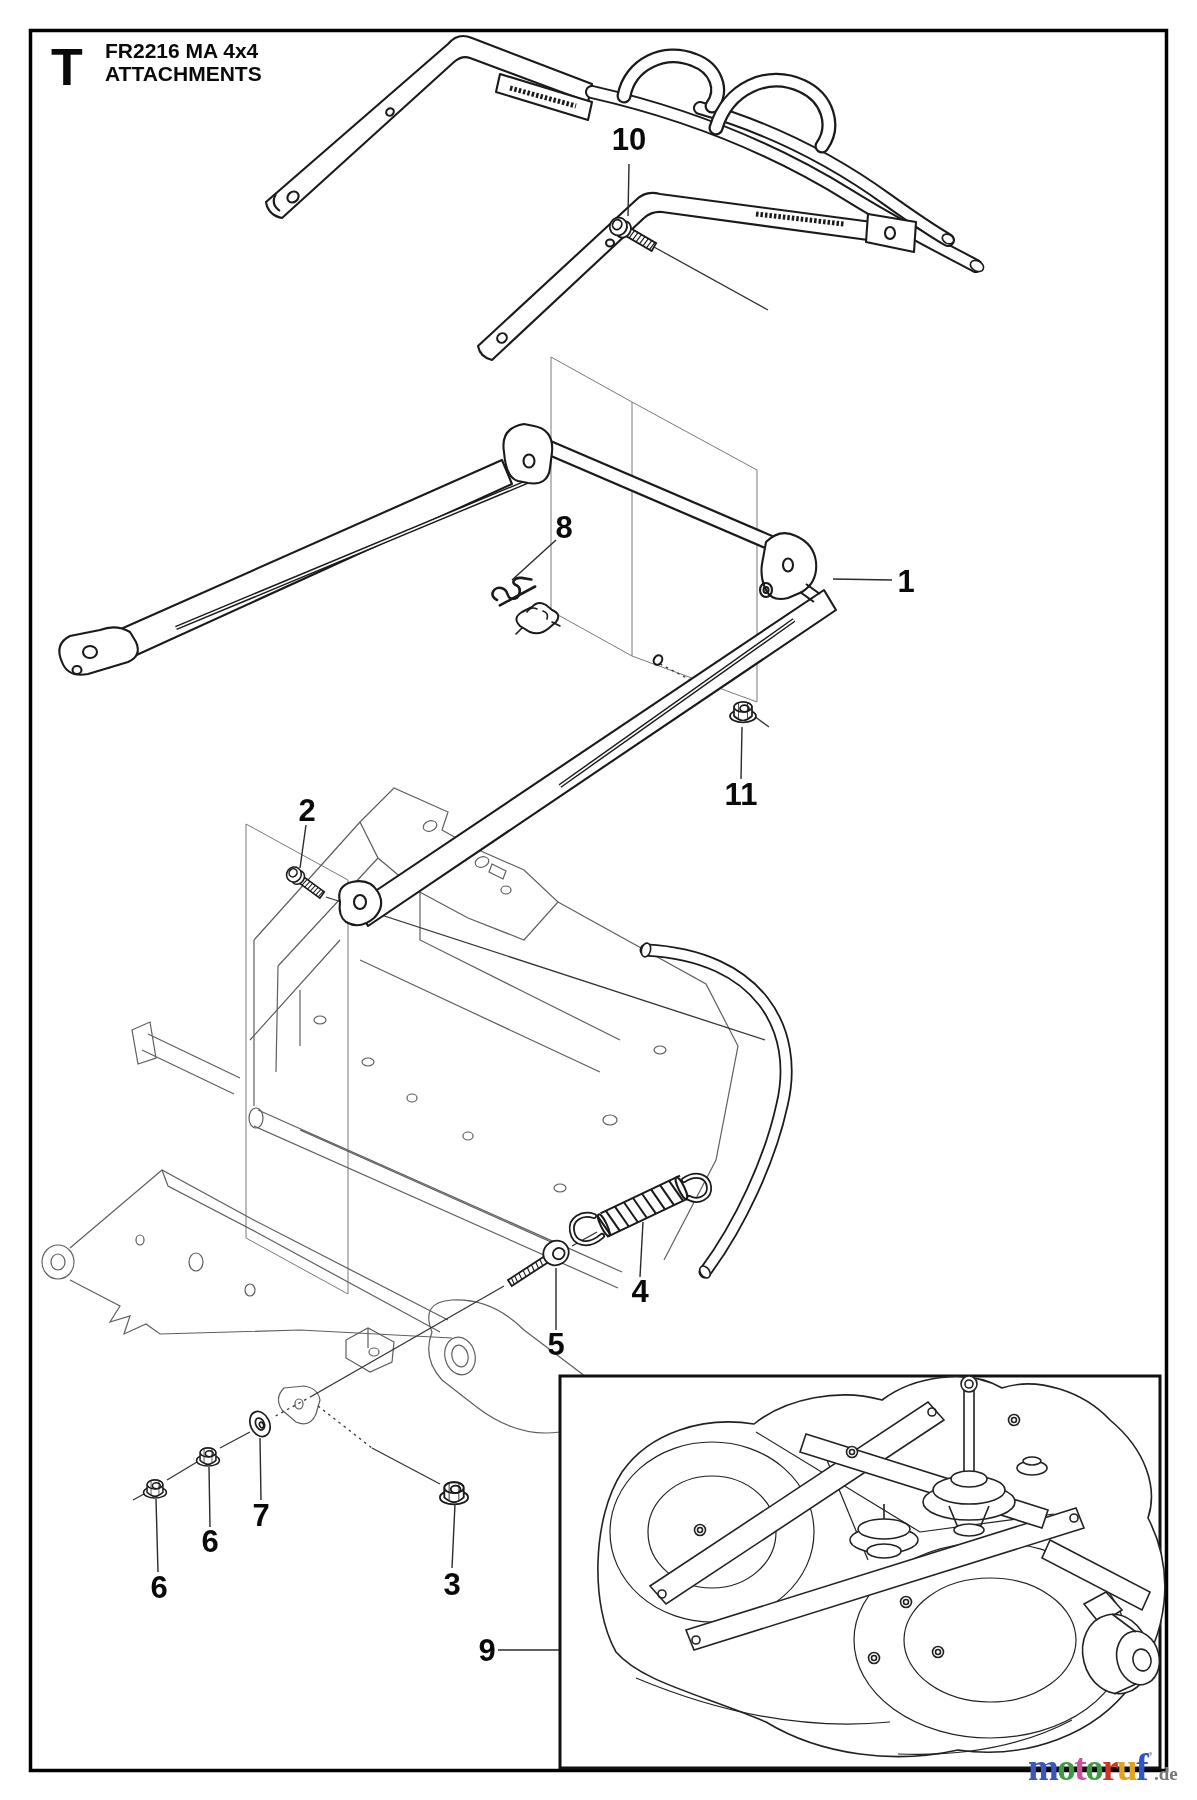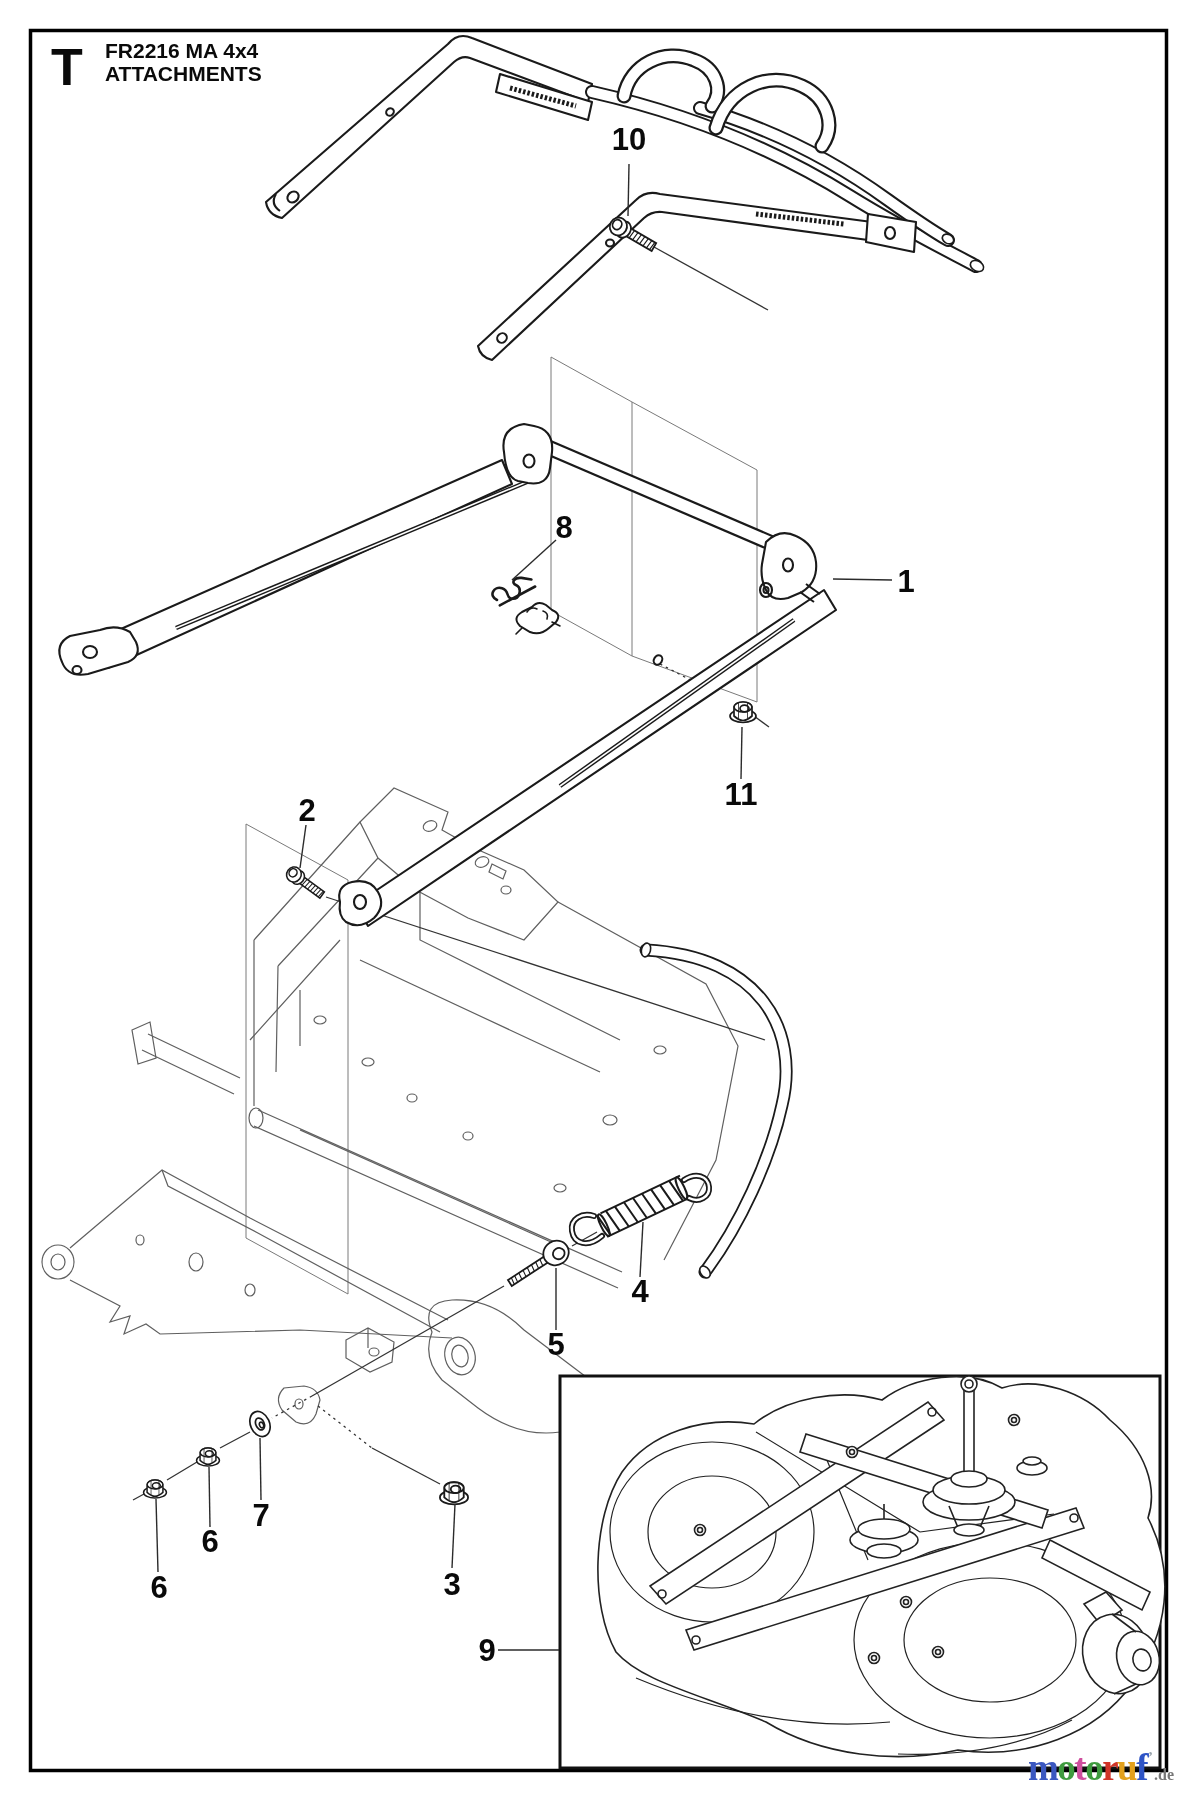--- a/index.html
+++ b/index.html
@@ -6,21 +6,21 @@
   .page{position:relative;width:1197px;height:1800px;background:#fff;overflow:hidden;
         font-family:"Liberation Sans", sans-serif;}
   .page svg{position:absolute;left:0;top:0;width:1197px;height:1800px;}
   .callout{font-family:"Liberation Sans", sans-serif;font-weight:700;font-size:31px;fill:#0a0a0a;}
   .title-letter{font-family:"Liberation Sans", sans-serif;font-weight:700;font-size:52px;fill:#0a0a0a;}
   .title-line{font-family:"Liberation Sans", sans-serif;font-weight:700;font-size:21px;fill:#0a0a0a;}
   .watermark{position:absolute;left:1028px;top:1749px;display:flex;align-items:baseline;
              font-family:"Liberation Serif", serif;font-weight:700;font-size:37px;
              letter-spacing:-1.5px;line-height:1;}
   .wm-tick{font-size:15px;align-self:flex-start;margin:1px 0 0 1px;letter-spacing:0;}
-  .wm-suffix{font-size:16px;margin-left:1px;letter-spacing:0;}
+  .wm-suffix{font-size:19px;margin-left:1px;letter-spacing:0;}
 </style>
 </head>
 <body>
 
 <div class="page">
 <svg viewBox="0 0 1197 1800">
 
   <rect x="30.5" y="30.5" width="1136" height="1740" fill="none" stroke="#000" stroke-width="3.5"></rect>
 
   <defs>

